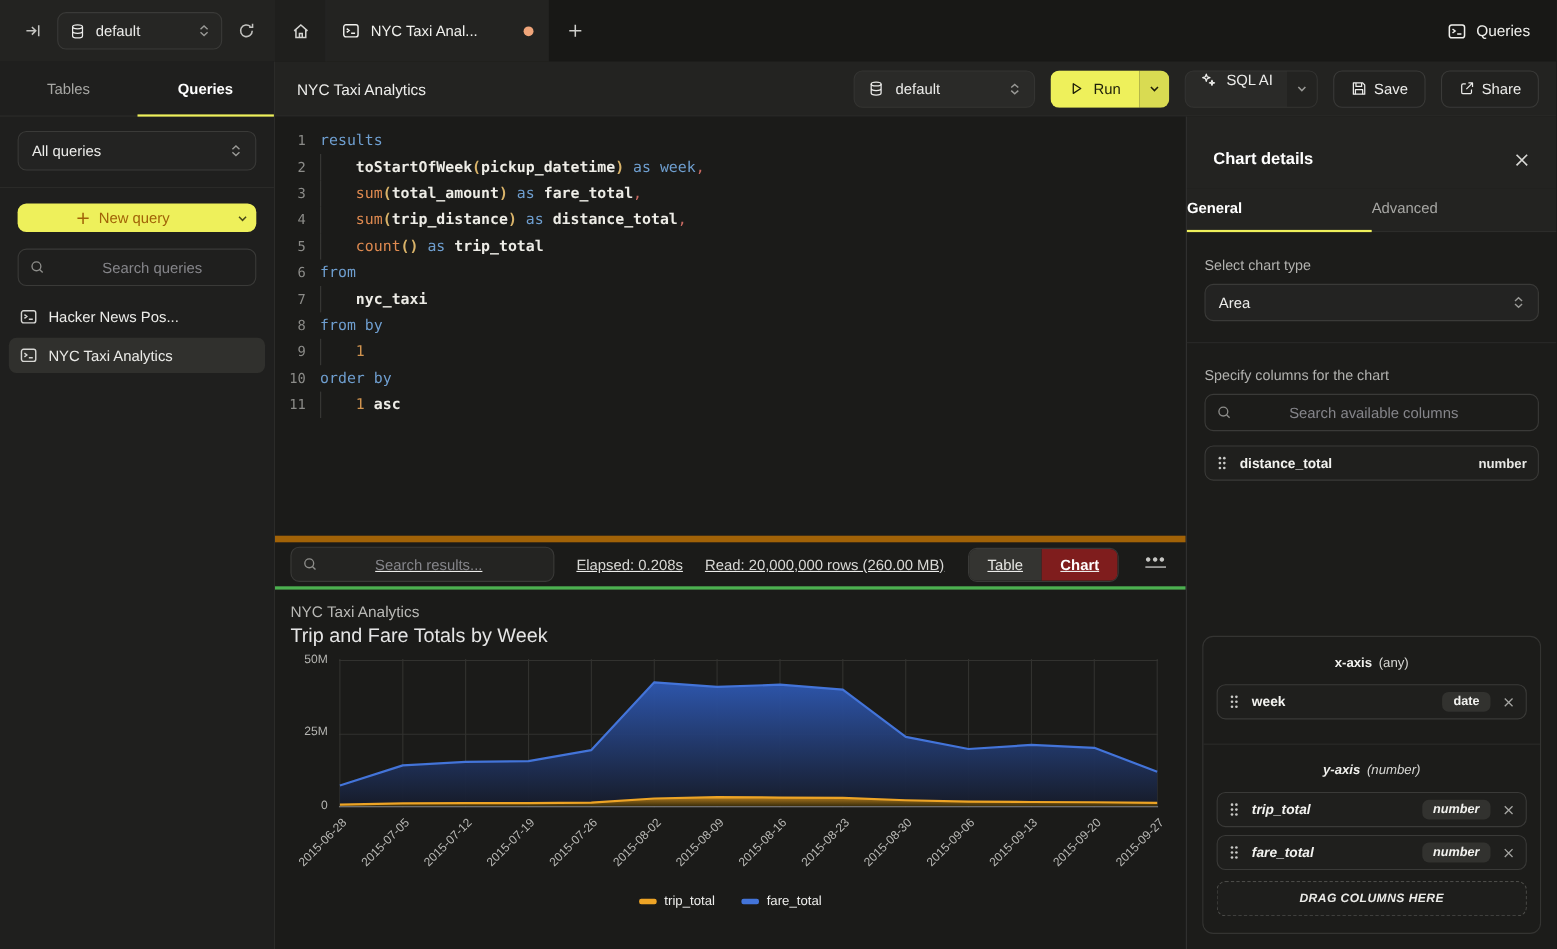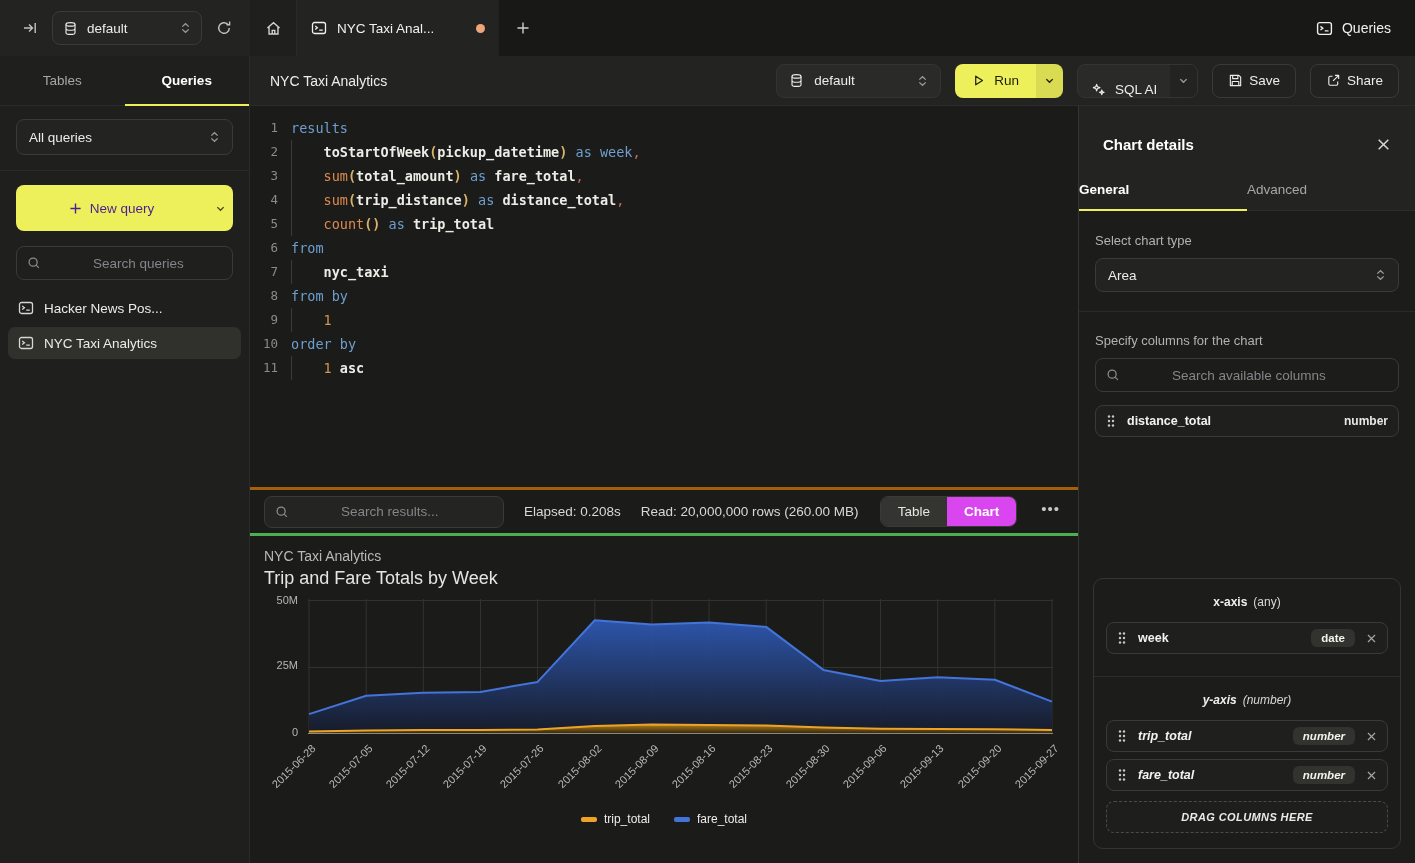--- a/index.html
+++ b/index.html
@@ -27,86 +27,86 @@
   .rightcol{flex:1;display:flex;flex-direction:column;min-width:0;}
 
   
   .sb-tabs{display:flex;height:50px;border-bottom:1px solid #2c2c2a;flex:none;}
   .sb-tab{flex:1;display:flex;align-items:center;justify-content:center;font-size:13.5px;color:#a7a7a4;position:relative;cursor:pointer;}
   .sb-tab.active{color:#ffffff;font-weight:bold;}
   .sb-tab.active::after{content:"";position:absolute;left:0;right:0;bottom:-1px;height:2px;background:#eef05b;}
   .sb-select{margin:13px 16px 0;display:flex;align-items:center;height:36px;padding:0 12px;border:1px solid #3a3a38;border-radius:8px;background:#232322;font-size:13.5px;cursor:pointer;}
   .sb-select .caret{margin-left:auto;color:#9a9a97;}
   .sb-div{height:1px;background:#2a2a28;margin-top:15px;flex:none;}
-  .btn-newquery{margin:14px 16px 0;display:flex;height:46px;border-radius:8px;overflow:hidden;background:#eef05b;color:#4c1d95;cursor:pointer;flex:none;}
+  .btn-newquery{margin:14px 16px 0;display:flex;height:26px;border-radius:8px;overflow:hidden;background:#eef05b;color:#a16207;cursor:pointer;flex:none;}
   .nq-main{flex:1;display:flex;align-items:center;justify-content:center;gap:8px;font-size:13.5px;}
   .nq-caret{width:26px;display:flex;align-items:center;justify-content:center;color:#4a4a18;}
   .sb-search{margin:15px 16px 0;display:flex;align-items:center;gap:8px;height:34px;padding:0 10px;border:1px solid #3a3a38;border-radius:8px;color:#8d8d8a;flex:none;}
   .sb-search input,.rb-search input,.p-search input{background:transparent;border:none;outline:none;color:#ececea;font-size:13.5px;width:100%;font-family:"Liberation Sans",sans-serif;margin-left:44px;}
   .sb-search input::placeholder,.rb-search input::placeholder,.p-search input::placeholder{color:#85858a;}
   .q-list{margin:12px 8px 0;display:flex;flex-direction:column;gap:3px;}
   .q-item{display:flex;align-items:center;gap:10px;height:32px;padding:0 10px;border-radius:7px;font-size:13.5px;color:#ebebe8;cursor:pointer;}
   .q-item.active{background:#30302d;}
   .q-item .icon{color:#d6d6d3;}
 
   
   .toolbar{display:flex;align-items:center;height:50px;background:#232321;border-bottom:1px solid #2c2c2a;padding:0 16px 0 20px;flex:none;}
   .ed-title{font-size:14px;color:#ededeb;}
   .tool-right{margin-left:auto;display:flex;align-items:center;gap:14px;}
   .tb-select{display:flex;align-items:center;gap:10px;height:34px;width:165px;padding:0 12px;background:#2a2a28;border:1px solid #343432;border-radius:8px;font-size:13.5px;cursor:pointer;}
   .tb-select .caret{margin-left:auto;color:#9a9a97;}
   .btn-run{display:flex;height:34px;border-radius:8px;overflow:hidden;cursor:pointer;}
   .run-main{display:flex;align-items:center;gap:9px;padding:0 17px;background:#eef05b;color:#1e1e08;font-size:13.5px;}
   .run-caret{width:27px;display:flex;align-items:center;justify-content:center;background:#d9db52;color:#1e1e08;}
   .btn-ai{display:flex;align-items:stretch;height:34px;border:1px solid #343432;border-radius:8px;overflow:hidden;background:#2a2a28;cursor:pointer;}
-  .ai-main{display:flex;align-items:flex-end;gap:9px;padding:0 13px;font-size:13.5px;}
+  .ai-main{display:flex;align-items:flex-start;gap:9px;padding:0 13px;font-size:13.5px;}
   .ai-caret{width:27px;display:flex;align-items:center;justify-content:center;color:#9a9a97;background:#232321;}
   .btn-ghost{display:flex;align-items:center;gap:6px;height:34px;padding:0 15px;border:1px solid #3a3a38;border-radius:8px;background:#222220;font-size:13.5px;cursor:pointer;}
 
   
   .content{flex:1;display:flex;min-height:0;}
   .main{flex:1;display:flex;flex-direction:column;min-width:0;background:#1b1b19;}
   .panel{width:337px;flex:none;border-left:1px solid #343432;display:flex;flex-direction:column;background:#1c1c1a;}
 
   
   .editor{height:381px;padding-top:10px;font-family:"DejaVu Sans Mono",monospace;font-size:13.5px;overflow:hidden;flex:none;}
   .code-line{display:flex;height:24px;line-height:24px;cursor:text;}
   .ln{flex:0 0 28px;text-align:right;color:#8b8b88;font-size:12.5px;}
   .lc{position:relative;padding-left:13px;white-space:pre;}
   .guide{position:absolute;left:13px;top:0;height:24px;border-left:1px solid #3a3a37;}
   .tk-kw{color:#6f9fd0;} .tk-fn{color:#df8a50;} .tk-id{color:#edece6;font-weight:bold;}
   .tk-pr{color:#d9b369;font-weight:bold;} .tk-pu{color:#c96a62;} .tk-nu{color:#d1944f;} .tk-pl{color:#cfcfcc;}
 
   
-  .results-bar{height:46px;display:flex;align-items:center;gap:20px;padding:0 14px;border-top:3px solid #a16207;flex:none;}
+  .results-bar{height:46px;display:flex;align-items:center;gap:20px;padding:0 14px;border-top:6px solid #a16207;flex:none;text-decoration:underline;}
   .rb-search{display:flex;align-items:center;gap:8px;width:240px;height:32px;padding:0 10px;border:1px solid #3a3a38;background:#242422;border-radius:8px;color:#8d8d8a;}
   .stat{font-size:13.5px;color:#d8d8d5;white-space:nowrap;}
   .seg{display:flex;margin-left:auto;border:1px solid #3a3a38;border-radius:8px;overflow:hidden;font-size:13.5px;flex:none;cursor:pointer;}
   .seg-item{padding:7px 17px;background:#343431;color:#e5e5e2;}
-  .seg-item.active{background:#d946ef;color:#ffffff;font-weight:bold;}
+  .seg-item.active{background:#7f1d1d;color:#ffffff;font-weight:bold;}
   .more{color:#c7c7c4;font-size:15px;letter-spacing:1px;padding:0 4px 7px;cursor:pointer;flex:none;}
   .divider-green{height:3px;background:#4cb050;flex:none;cursor:row-resize;}
 
   
   .chart-area{flex:1;padding-top:12px;min-height:0;}
   .ch-title{margin-left:14px;font-size:14px;color:#b9b9b6;}
   .ch-sub{margin:4px 0 0 14px;font-size:18px;font-weight:normal;color:#e5e5e5;}
   .plot-wrap{position:relative;margin-top:10px;height:135px;}
   .plot-svg{position:absolute;left:58px;top:0;}
   .ytick{position:absolute;left:0;width:48px;text-align:right;font-size:11px;color:#b5b5b2;}
   .yt0{top:-5px;} .yt1{top:60px;} .yt2{top:127px;}
   .xlabels{position:relative;height:74px;}
   .xl{position:absolute;top:8px;width:0;height:0;}
   .xl span{position:absolute;right:0;top:0;transform:rotate(-45deg);transform-origin:100% 0;white-space:nowrap;font-size:11px;color:#b8b8b5;}
   .legend{display:flex;justify-content:center;gap:24px;margin-top:4px;}
   .lg-item{display:flex;align-items:center;gap:7px;font-size:12px;color:#ececea;cursor:pointer;}
   .lg-swatch{width:16px;height:5px;border-radius:2px;}
 
   
-  .panel-head{background:#232321;display:flex;align-items:center;justify-content:space-between;padding:30px 24px 18px 24px;flex:none;}
+  .panel-head{background:#232321;display:flex;align-items:flex-end;justify-content:space-between;padding:30px 24px 18px 24px;flex:none;}
   .panel-title{font-size:15px;font-weight:bold;color:#ffffff;}
   .p-close{color:#d8d8d5;cursor:pointer;}
   .panel-tabs{display:flex;background:#232321;border-bottom:1px solid #2c2c2a;flex:none;}
   .p-tab{flex:1;padding:11px 0 13px;font-size:13.5px;color:#a7a7a4;position:relative;cursor:pointer;}
   .p-tab.active{color:#ffffff;font-weight:bold;}
   .p-tab.active::after{content:"";position:absolute;left:0;right:0;bottom:-1px;height:2px;background:#eef05b;}
   .panel-body{flex:1;display:flex;flex-direction:column;padding-top:22px;min-height:0;}
   .p-label{margin:0 16px 10px;font-size:13px;color:#b2b2af;}
   .p-select{margin:0 16px;display:flex;align-items:center;height:34px;padding:0 12px;border:1px solid #3a3a38;border-radius:8px;background:#232322;font-size:13.5px;cursor:pointer;}
   .p-select .caret{margin-left:auto;color:#9a9a97;}

